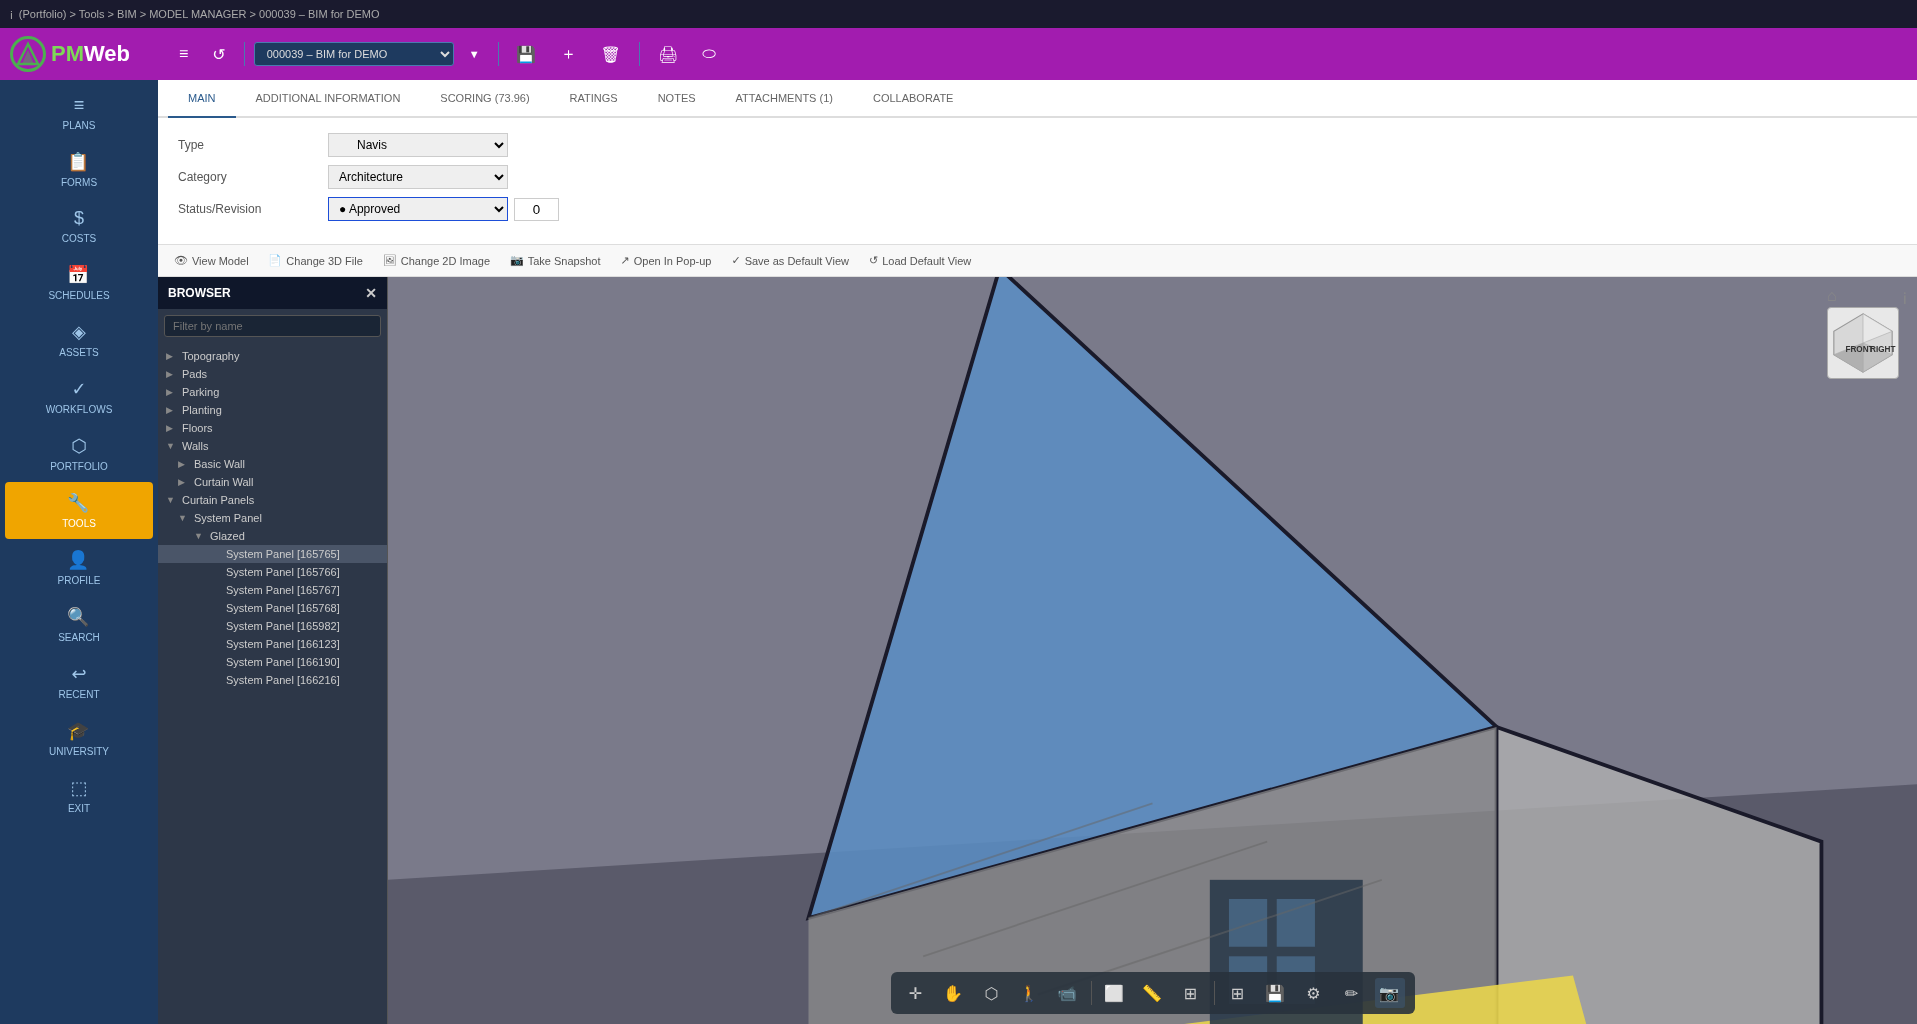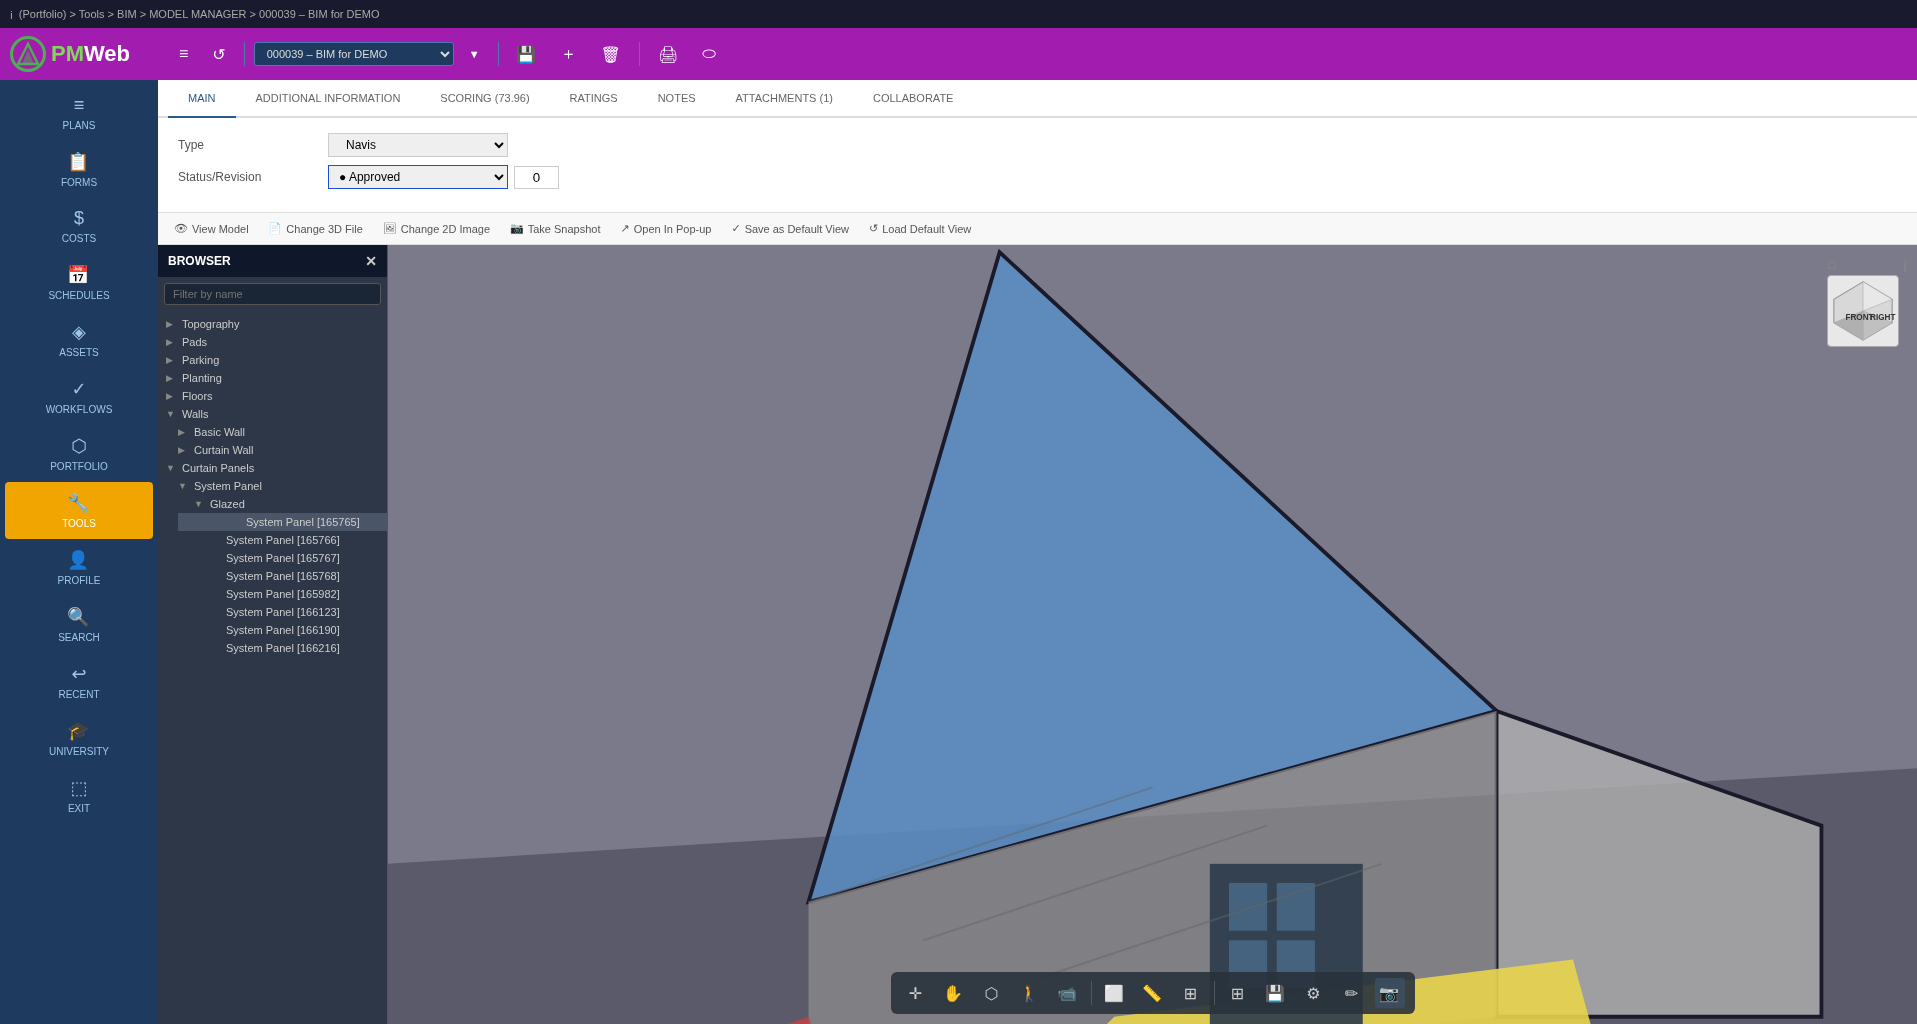--- a/index.html
+++ b/index.html
@@ -50,21 +50,21 @@
     .viewer-area { flex: 1; display: flex; overflow: hidden; position: relative; }
 
     
     .browser-panel { width: 230px; background: #2d3748; border-right: 1px solid #555; display: flex; flex-direction: column; flex-shrink: 0; z-index: 10; }
     .browser-header { background: #0f172a; padding: 8px 10px; display: flex; align-items: center; justify-content: space-between; color: white; font-size: 12px; font-weight: bold; }
     .browser-close { cursor: pointer; color: #ccc; font-size: 14px; }
     .browser-search { padding: 6px; background: #2d3748; }
     .browser-search input { width: 100%; padding: 4px 8px; background: #1a2535; border: 1px solid #555; color: #ddd; font-size: 11px; border-radius: 3px; }
     .browser-tree { flex: 1; overflow-y: auto; padding: 4px 0; }
     .tree-item { padding: 3px 8px; color: #ccc; font-size: 11px; cursor: pointer; display: flex; align-items: center; gap: 4px; }
-    .tree-item.selected { background: #4a5568; margin-left: 20px; }
+    .tree-item.selected { background: #4a5568; }
     .tree-arrow { font-size: 9px; color: #888; width: 12px; }
     .tree-indent1 { padding-left: 20px; }
     .tree-indent2 { padding-left: 36px; }
     .tree-indent3 { padding-left: 52px; }
 
     
     .viewport { flex: 1; position: relative; background: #6a6a7a; overflow: hidden; }
     
     
     .nav-cube { position: absolute; top: 10px; right: 10px; width: 80px; height: 80px; }
@@ -181,22 +181,28 @@
       <div class="tab">SCORING (73.96)</div>
       <div class="tab">RATINGS</div>
       <div class="tab">NOTES</div>
       <div class="tab">ATTACHMENTS (1)</div>
       <div class="tab">COLLABORATE</div>
     </div>
 
     <div class="form-area">
       <div class="form-row">
         <div class="form-label">Type</div>
-        <select style="border:1px solid #ccc;padding:3px 13px;font-size:12px;width:180px;">
+        <select style="border:1px solid #ccc;padding:3px 24px;font-size:12px;width:180px;">
           <option>Navis</option>
+        </select>
+      </div>
+      <div class="form-row">
+        <div class="form-label">Category</div>
+        <select style="border:1px solid #ccc;padding:3px 6px;font-size:12px;width:180px;">
+          <option>Architecture</option>
         </select>
       </div>
       <div class="form-row">
         <div class="form-label">Status/Revision</div>
         <select style="border:1px solid #1d4ed8;padding:3px 6px;font-size:12px;width:180px;">
           <option>● Approved</option>
         </select>
         <input type="text" class="revision-input" value="0" style="margin-left: 6px; border: 1px solid rgb(204, 204, 204); padding: 3px; width: 45px; text-align: center;">
       </div>
     </div>

